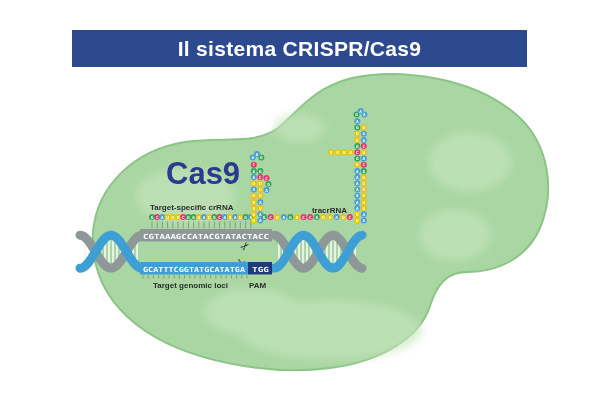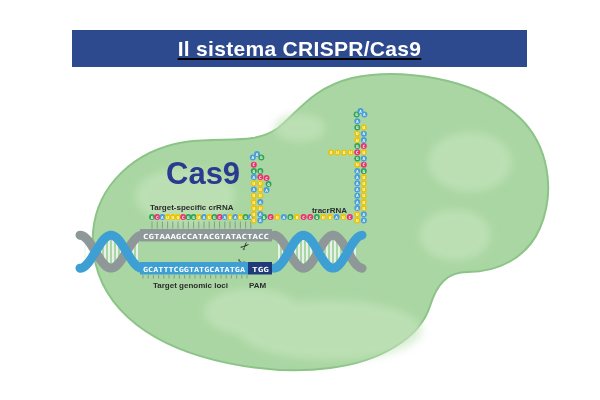--- a/index.html
+++ b/index.html
@@ -1,19 +1,19 @@
 <!DOCTYPE html>
 <html><head>
 <meta charset="utf-8">
 <style>
   html,body{margin:0;padding:0;background:#fff;}
   .stage{position:relative;width:600px;height:400px;background:#ffffff;overflow:hidden;
          font-family:"Liberation Sans",sans-serif;}
   .title-bar{position:absolute;left:72px;top:30px;width:455px;height:37px;
-             display:flex;align-items:center;justify-content:center;text-decoration:underline;}
+             display:flex;align-items:center;justify-content:center;}
   .title-bar span{color:#fff;font-size:21px;font-weight:600;letter-spacing:.3px;}
   svg{position:absolute;left:0;top:0;}
   .nt{font:700 4.3px "DejaVu Sans Mono",monospace;fill:#fff;text-anchor:middle;}
   .seq{font:700 7px "DejaVu Sans Mono",monospace;fill:#fff;}
   .small-label{font:700 8px "Liberation Sans",sans-serif;fill:#2d2d2d;}
   .big-label{font:700 31px "Liberation Sans",sans-serif;}
   .scissors{font-family:"DejaVu Sans",sans-serif;font-size:11px;}
 </style>
 </head>
 <body>

